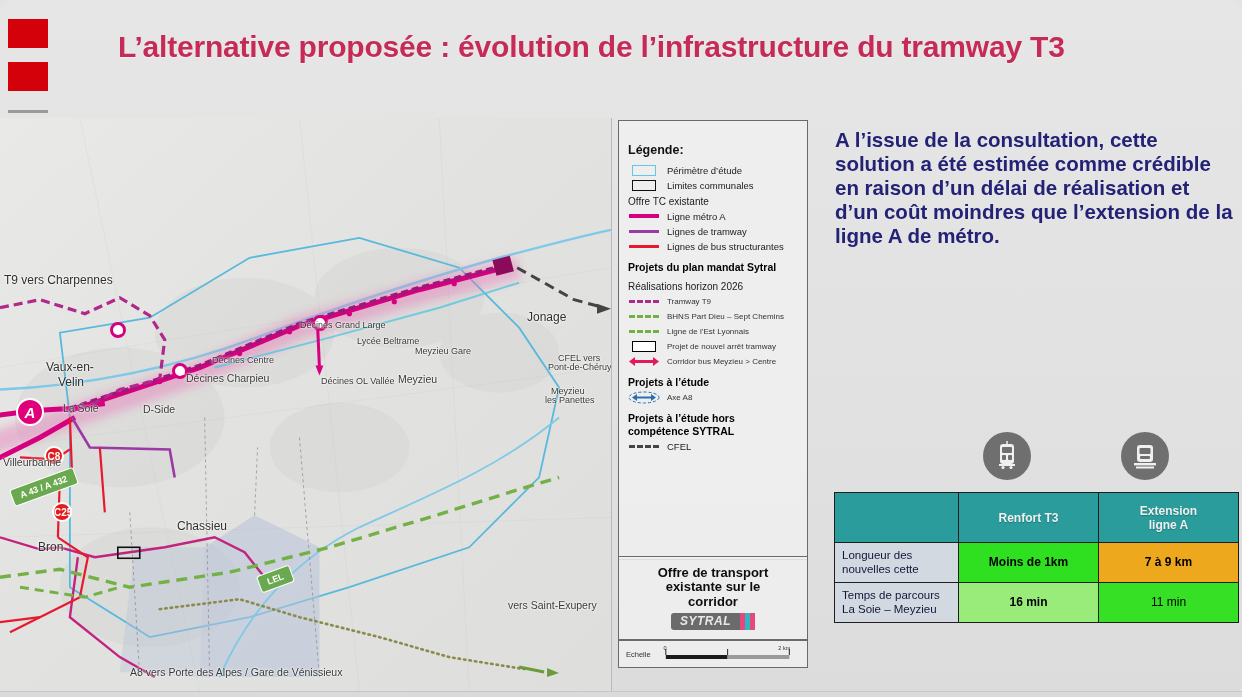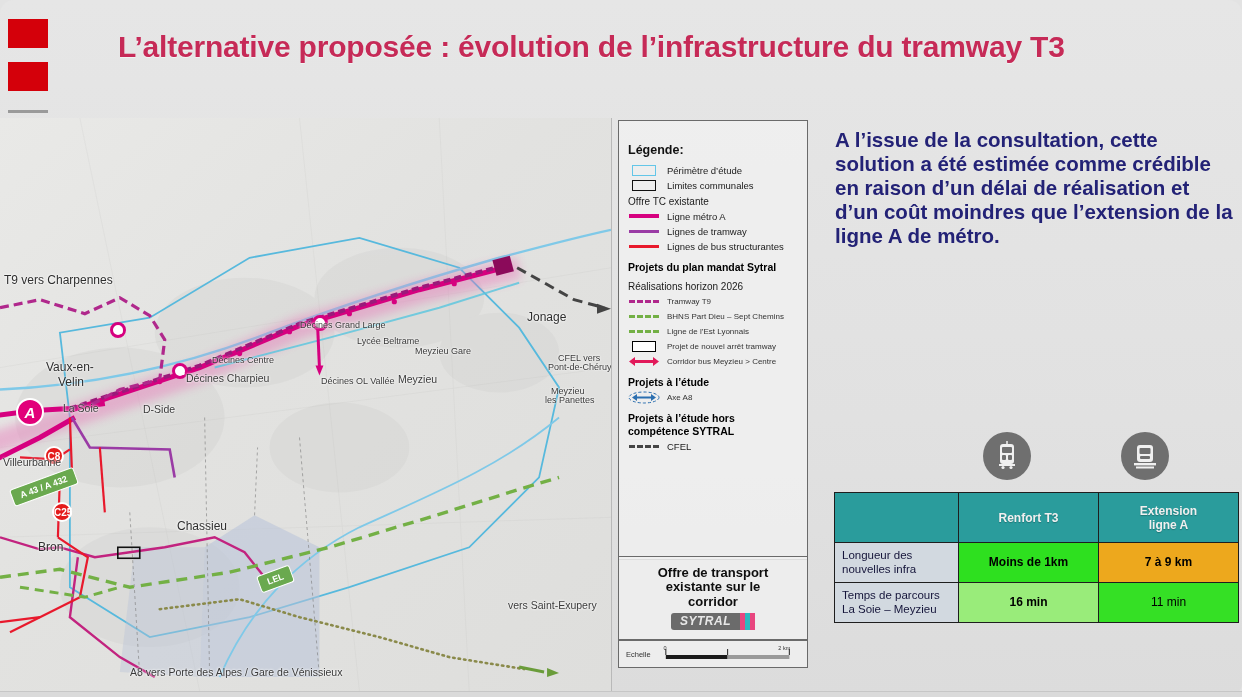--- a/index.html
+++ b/index.html
@@ -459,21 +459,21 @@
           <span>Renfort T3</span>
         </th>
         <th class="cw-3">
           <span>Extension</span><br>
           <span>ligne A</span>
         </th>
       </tr>
     </thead>
     <tbody>
       <tr>
-        <td class="rowlabel">Longueur des nouvelles infra</td>
+        <td class="rowlabel">Longueur des nouvelles cette</td>
         <td class="c-green">Moins de 1km</td>
         <td class="c-orange">7 à 9 km</td>
       </tr>
       <tr>
         <td class="rowlabel">Temps de parcours La Soie – Meyzieu</td>
         <td class="c-ltgreen">16 min</td>
         <td class="c-green2">11 min</td>
       </tr>
     </tbody>
   </table>

